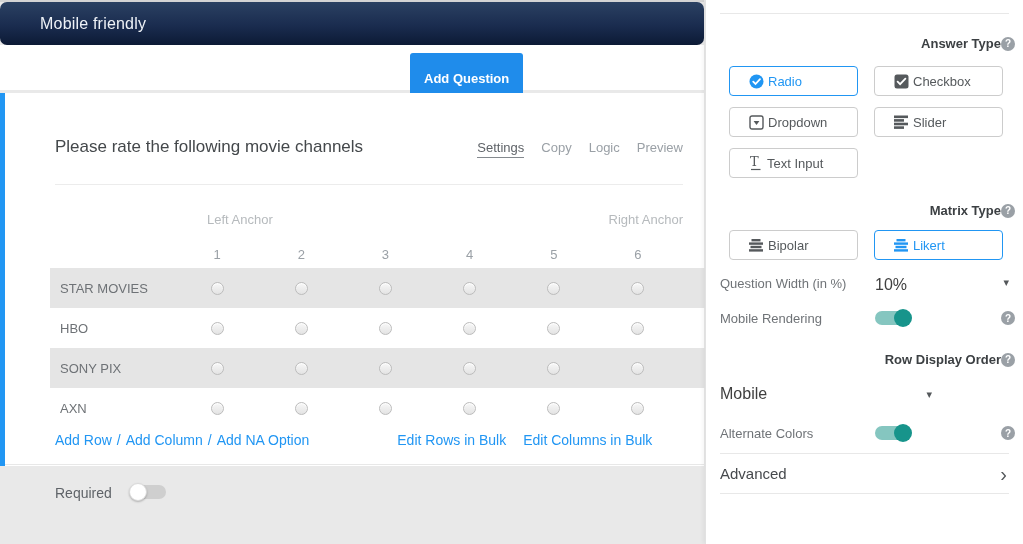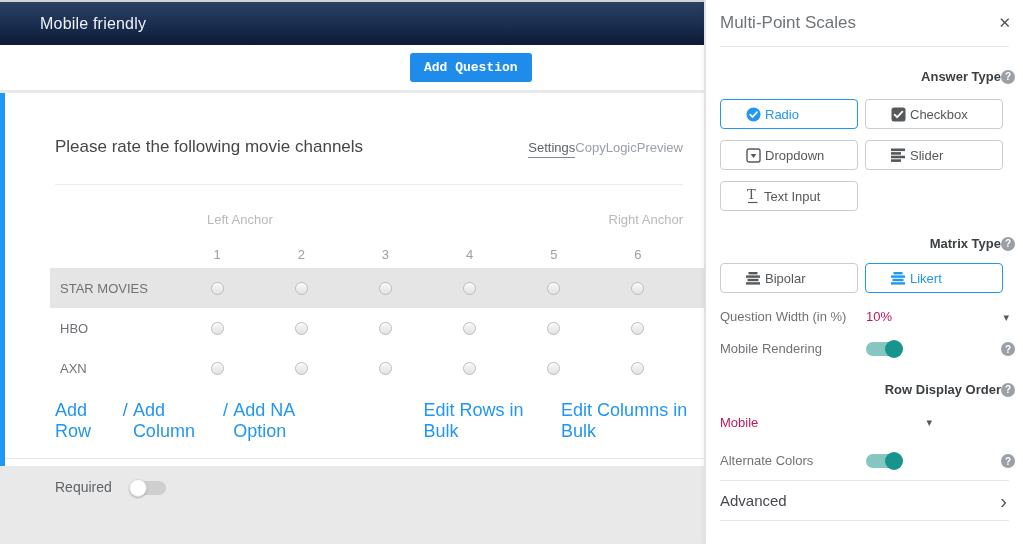--- a/index.html
+++ b/index.html
@@ -3,60 +3,60 @@
 <meta charset="utf-8">
 <style>
   * { margin:0; padding:0; box-sizing:border-box; }
   html,body { width:1023px; height:544px; overflow:hidden; }
   body { background:#e9e9e9; font-family:"Liberation Sans","DejaVu Sans",sans-serif; position:relative; }
 
   
   .left-col { position:absolute; left:0; top:0; width:704px; height:544px; }
   .top-strip { height:2px; background:#d4d4d4; }
   .app-header { height:43px; background:linear-gradient(180deg,#2b4162 0%,#1a2c4f 55%,#0c1a35 100%);
-    display:flex; align-items:center; padding-left:40px; }
+    display:flex; align-items:center; padding-left:40px;border-radius:7px; }
   .app-title { color:#eef2f7; font-size:16px; letter-spacing:.2px; }
   .add-q-strip { height:45px; background:#ffffff; position:relative; }
   .btn-add-q { position:absolute; left:410px; top:8px; background:#1f8ceb; color:#fff; border:none;
-    font-size:13px; font-weight:700; padding:7px 14px; border-radius:3px; cursor:pointer;
-    font-family:Liberation Mono, monospace; }
+    font-size:13px; font-weight:700; padding:18px 14px; border-radius:3px; cursor:pointer;
+    font-family:Liberation Sans, sans-serif; }
   .card { position:absolute; top:93px; left:0; width:704px; height:373px; background:#fff;
     border-left:5px solid #2196f3; }
 
   .q-head { margin:44px 21px 0 50px; display:flex; align-items:flex-start; justify-content:space-between;
     padding-bottom:26px; border-bottom:1px solid #ececec; }
   .q-title { font-size:17px; color:#44484b; }
-  .q-tabs { display:flex; gap:0; padding-top:3px; }
+  .q-tabs { display:flex; gap:17px; padding-top:3px; }
   .tab { font-size:13px; color:#9aa0a6; cursor:pointer; padding-bottom:2px; }
   .tab.active { color:#5f6368; border-bottom:1px solid #84898e; }
 
   .anchors-row { margin:27px 0 0 45px; padding:0 29px 0 10px; display:flex; height:16px;text-align:right; }
   .anchors-spacer { width:115px; }
   .anchors-zone { flex:1; display:flex; justify-content:space-between; }
   .anchor-text { font-size:13px; color:#b6babd; }
   .anchor-left { margin-left:32px; }
   .anchor-right { margin-right:-8px; }
 
   .m-row { margin-left:45px; width:659px; padding:0 29px 0 10px; display:flex; align-items:center; }
   .numbers-row { height:28px; margin-top:12px; }
   .m-label { width:115px; font-size:13px; color:#6e7276; }
   .m-cell { flex:1; display:flex; justify-content:center; align-items:center; font-size:13px; color:#9aa0a6; }
   .data-row { height:40px; }
   .data-row.stripe { background:#e5e5e5; }
   .radio-dot { width:13px; height:13px; border-radius:50%; border:1px solid #bcbcbc;
     background:linear-gradient(180deg,#f8f8f8,#e3e3e3); box-shadow:inset 0 1px 1px rgba(255,255,255,.9); cursor:pointer; }
 
-  .links-row { margin:12px 0 0 50px; display:flex; font-size:18px; }
+  .links-row { margin:4px 0 0 50px; display:flex; font-size:14px; }
   .lnk { color:#2196f3; cursor:pointer; text-decoration:none; }
   .lnk-sep { color:#2196f3; margin:0 5px; }
   .lnk-edit-rows { margin-left:88px; }
   .lnk-edit-cols { margin-left:17px; }
 
   .card-divider { margin-top:16px; border-bottom:1px solid #e8e8e8; }
-  .required-row { margin:20px 11px 0 50px; display:flex; align-items:flex-end; gap:18px; }
+  .required-row { margin:20px 11px 0 50px; display:flex; align-items:flex-start; gap:18px; }
   .required-label { font-size:14px; color:#5f6368; }
 
   
   .toggle { position:relative; width:36px; height:14px; border-radius:7px; cursor:pointer; flex:none; }
   .toggle .knob { position:absolute; top:-2px; width:18px; height:18px; border-radius:50%; }
   .toggle.off { background:#cfcfcf; }
   .toggle.off .knob { left:-1px; background:#fff; border:1px solid #dadada; box-shadow:0 1px 2px rgba(0,0,0,.25); }
   .toggle.on { background:#85c6c0; }
   .toggle.on .knob { right:-1px; background:#17948b; }
 
@@ -68,28 +68,28 @@
   .close-x { font-size:15px; font-weight:700; color:#54585b; cursor:pointer; margin-right:-2px; }
   .panel-divider { border-bottom:1px solid #e8e8e8; margin-top:13px; }
 
   .section-head { display:flex; justify-content:flex-end; align-items:center; margin-top:22px; margin-right:-6px; }
   .section-label { font-size:13px; font-weight:700; color:#3c4043; }
   .help { width:14px; height:14px; border-radius:50%; background:#9aa0a6; color:#fff; font-size:10px;
     font-weight:700; display:flex; align-items:center; justify-content:center; cursor:pointer; flex:none; }
 
   .opt-grid { margin-top:15px; display:grid; grid-template-columns:1fr 1fr; gap:11px 7px; margin-right:6px; }
   .opt-btn { height:30px; border:1px solid #cccccc; border-radius:4px; background:#fff; display:flex;
-    align-items:center; padding-left:25px; gap:4px; font-size:13px; color:#55595c; cursor:pointer;
-    font-family:"Liberation Sans",sans-serif; }
+    align-items:center; padding-left:19px; gap:4px; font-size:13px; color:#55595c; cursor:pointer;
+    font-family:"Liberation Sans",sans-serif;margin-left:9px; }
   .opt-btn.selected { border-color:#2196f3; color:#2196f3; }
   .opt-btn svg { flex:none; }
 
-  .panel-row { display:flex; align-items:flex-end; margin-top:15px; }
+  .panel-row { display:flex; align-items:flex-start; margin-top:15px;gap:9px; }
   .panel-row-label { width:146px; font-size:13px; color:#6f7377; flex:none; }
-  .panel-value { font-size:13px; color:#be185d; }
+  .panel-value { font-size:16px; color:#404040; }
   .caret { font-size:11px; color:#54585b; margin-left:auto; cursor:pointer; }
   .qwidth-row { margin-top:16px; }
   .mobile-row { margin-top:17px; }
   .mobile-row .help, .alt-row .help { margin-left:auto; margin-right:-6px; }
   .order-value-row { margin-top:18px; display:flex; width:212px; align-items:center; }
   .alt-row { margin-top:23px; }
 
   .advanced-row { margin-top:12px; border-top:1px solid #e8e8e8; border-bottom:1px solid #e8e8e8;
     padding:11px 2px 11px 0; display:flex; justify-content:space-between; align-items:center; cursor:pointer; }
   .advanced-label { font-size:15px; color:#46494d; }
@@ -171,20 +171,41 @@
       <div class="m-cell">
           <span class="radio-dot"></span>
         </div>
       <div class="m-cell">
           <span class="radio-dot"></span>
         </div>
       <div class="m-cell">
           <span class="radio-dot"></span>
         </div>
     </div>
+    <div class="m-row data-row stripe">
+      <div class="m-label">SONY PIX</div>
+      <div class="m-cell">
+          <span class="radio-dot"></span>
+        </div>
+      <div class="m-cell">
+          <span class="radio-dot"></span>
+        </div>
+      <div class="m-cell">
+          <span class="radio-dot"></span>
+        </div>
+      <div class="m-cell">
+          <span class="radio-dot"></span>
+        </div>
+      <div class="m-cell">
+          <span class="radio-dot"></span>
+        </div>
+      <div class="m-cell">
+          <span class="radio-dot"></span>
+        </div>
+    </div>
     <div class="m-row data-row">
       <div class="m-label">AXN</div>
       <div class="m-cell">
           <span class="radio-dot"></span>
         </div>
       <div class="m-cell">
           <span class="radio-dot"></span>
         </div>
       <div class="m-cell">
           <span class="radio-dot"></span>
@@ -215,24 +236,20 @@
     <div class="required-row">
       <span class="required-label">Required</span>
       <span class="toggle off">
           <span class="knob"></span>
         </span>
     </div>
   </div>
 </div>
 
 <div class="panel">
-  <div class="panel-title-row">
-    <span class="panel-title">Multi-Point Scales</span>
-    <span class="close-x">✕</span>
-  </div>
   <div class="panel-divider"></div>
 
   <div class="section-head">
     <span class="section-label">Answer Type</span>
     <span class="help">?</span>
   </div>
 
   <div class="opt-grid">
     <button class="opt-btn selected">
       <svg width="15" height="15" viewBox="0 0 15 15">

